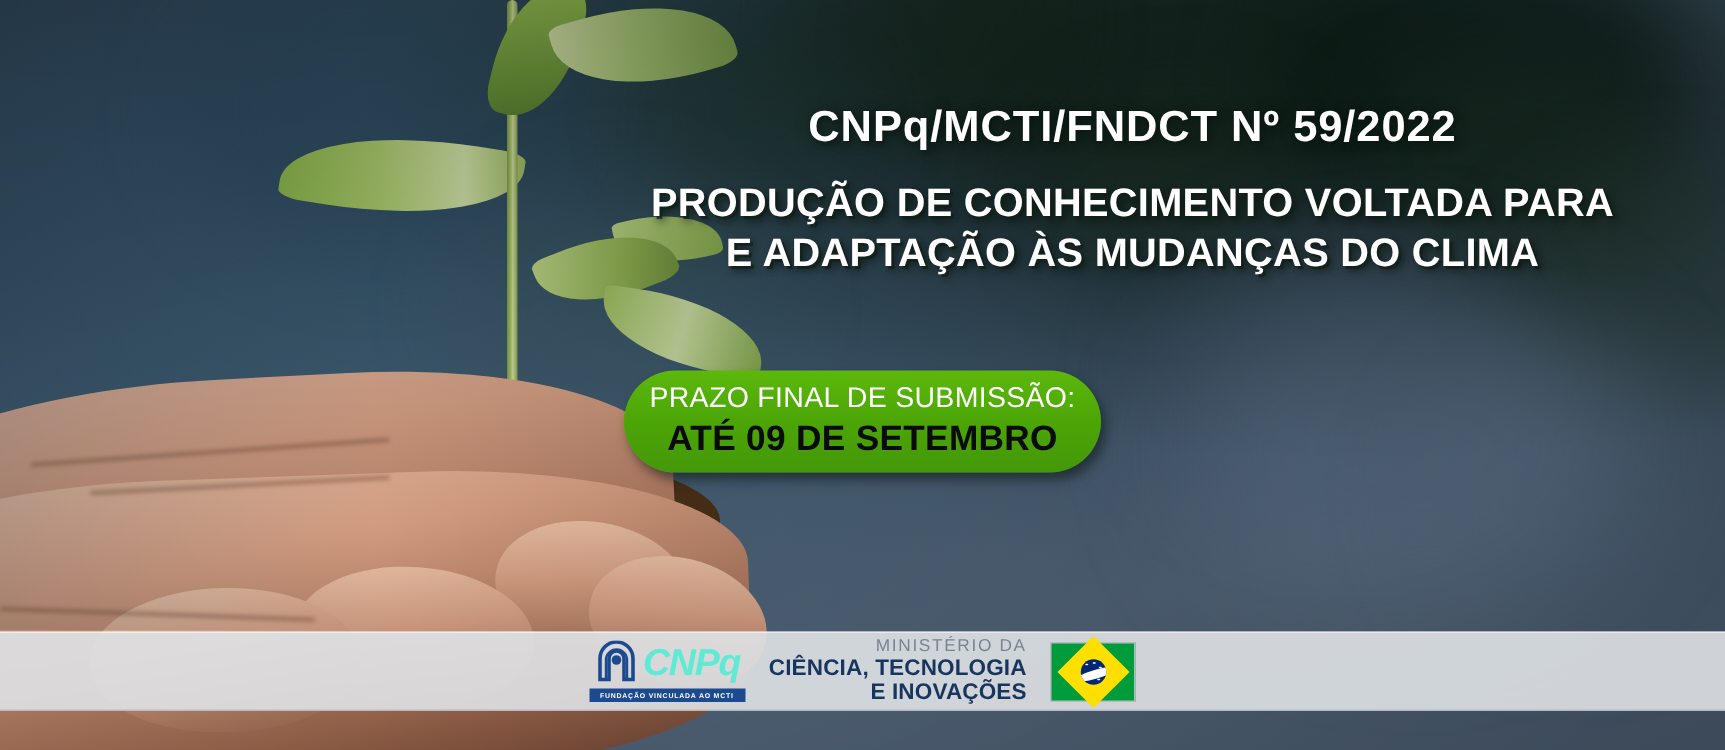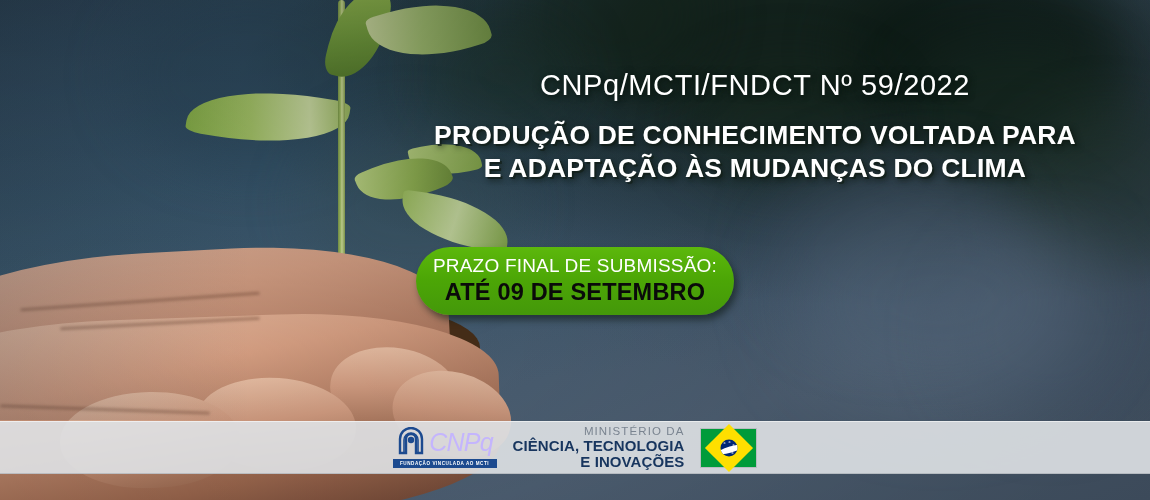--- a/index.html
+++ b/index.html
@@ -117,21 +117,21 @@
     position:absolute;left:0;top:0;width:250px;height:420px;
     background:linear-gradient(90deg, rgba(44,62,80,.18), rgba(44,62,80,0));
     pointer-events:none;
   }
 
   
   .textcol{
     position:absolute;left:390px;top:70px;width:730px;text-align:center;
   }
   .edital{
-    font-size:29px;letter-spacing:.6px;color:#ffffff;font-weight:400;
+    font-size:29px;letter-spacing:.6px;color:#ffffff;font-weight:700;
     text-shadow:2px 2px 4px rgba(10,22,16,.75), 0 0 10px rgba(10,22,16,.45);
     line-height:1.1;margin:0 0 10px 0;
   }
   .title{
     font-size:26.5px;font-weight:bold;color:#ffffff;line-height:1.26;
     letter-spacing:.2px;
     text-shadow:2px 2px 0 rgba(18,30,24,.72), 3px 3px 6px rgba(10,20,14,.8);
     margin:17px;
   }
   .title div{white-space:nowrap;}
@@ -161,22 +161,22 @@
     border-bottom:1px solid rgba(150,156,164,.45);
     display:flex;align-items:center;justify-content:center;gap:14px;
   }
   .footer-inner{display:flex;align-items:center;gap:16px;}
 
   
   .cnpq{display:flex;flex-direction:column;align-items:center;}
   .cnpq-row{display:flex;align-items:center;gap:3px;}
   .cnpq-mark{width:30px;height:30px;}
   .cnpq-word{
-    font-family:"Liberation Sans", sans-serif;font-weight:normal;font-style:italic;
-    font-size:25px;color:#c4b5fd;letter-spacing:-.8px;line-height:1;
+    font-family:"Liberation Sans", sans-serif;font-weight:bold;font-style:italic;
+    font-size:25px;color:#5eead4;letter-spacing:-.8px;line-height:1;
   }
   .cnpq-tag{
     margin-top:2px;background:#1c4a8f;color:#ffffff;
     font-size:4.6px;letter-spacing:.55px;font-weight:bold;
     padding:1.6px 4px;width:96px;text-align:center;white-space:nowrap;
   }
 
   
   .mct{line-height:1.08;text-align:right;}
   .mct-top{font-size:11.5px;color:#7a8490;letter-spacing:1.1px;font-weight:normal;}

